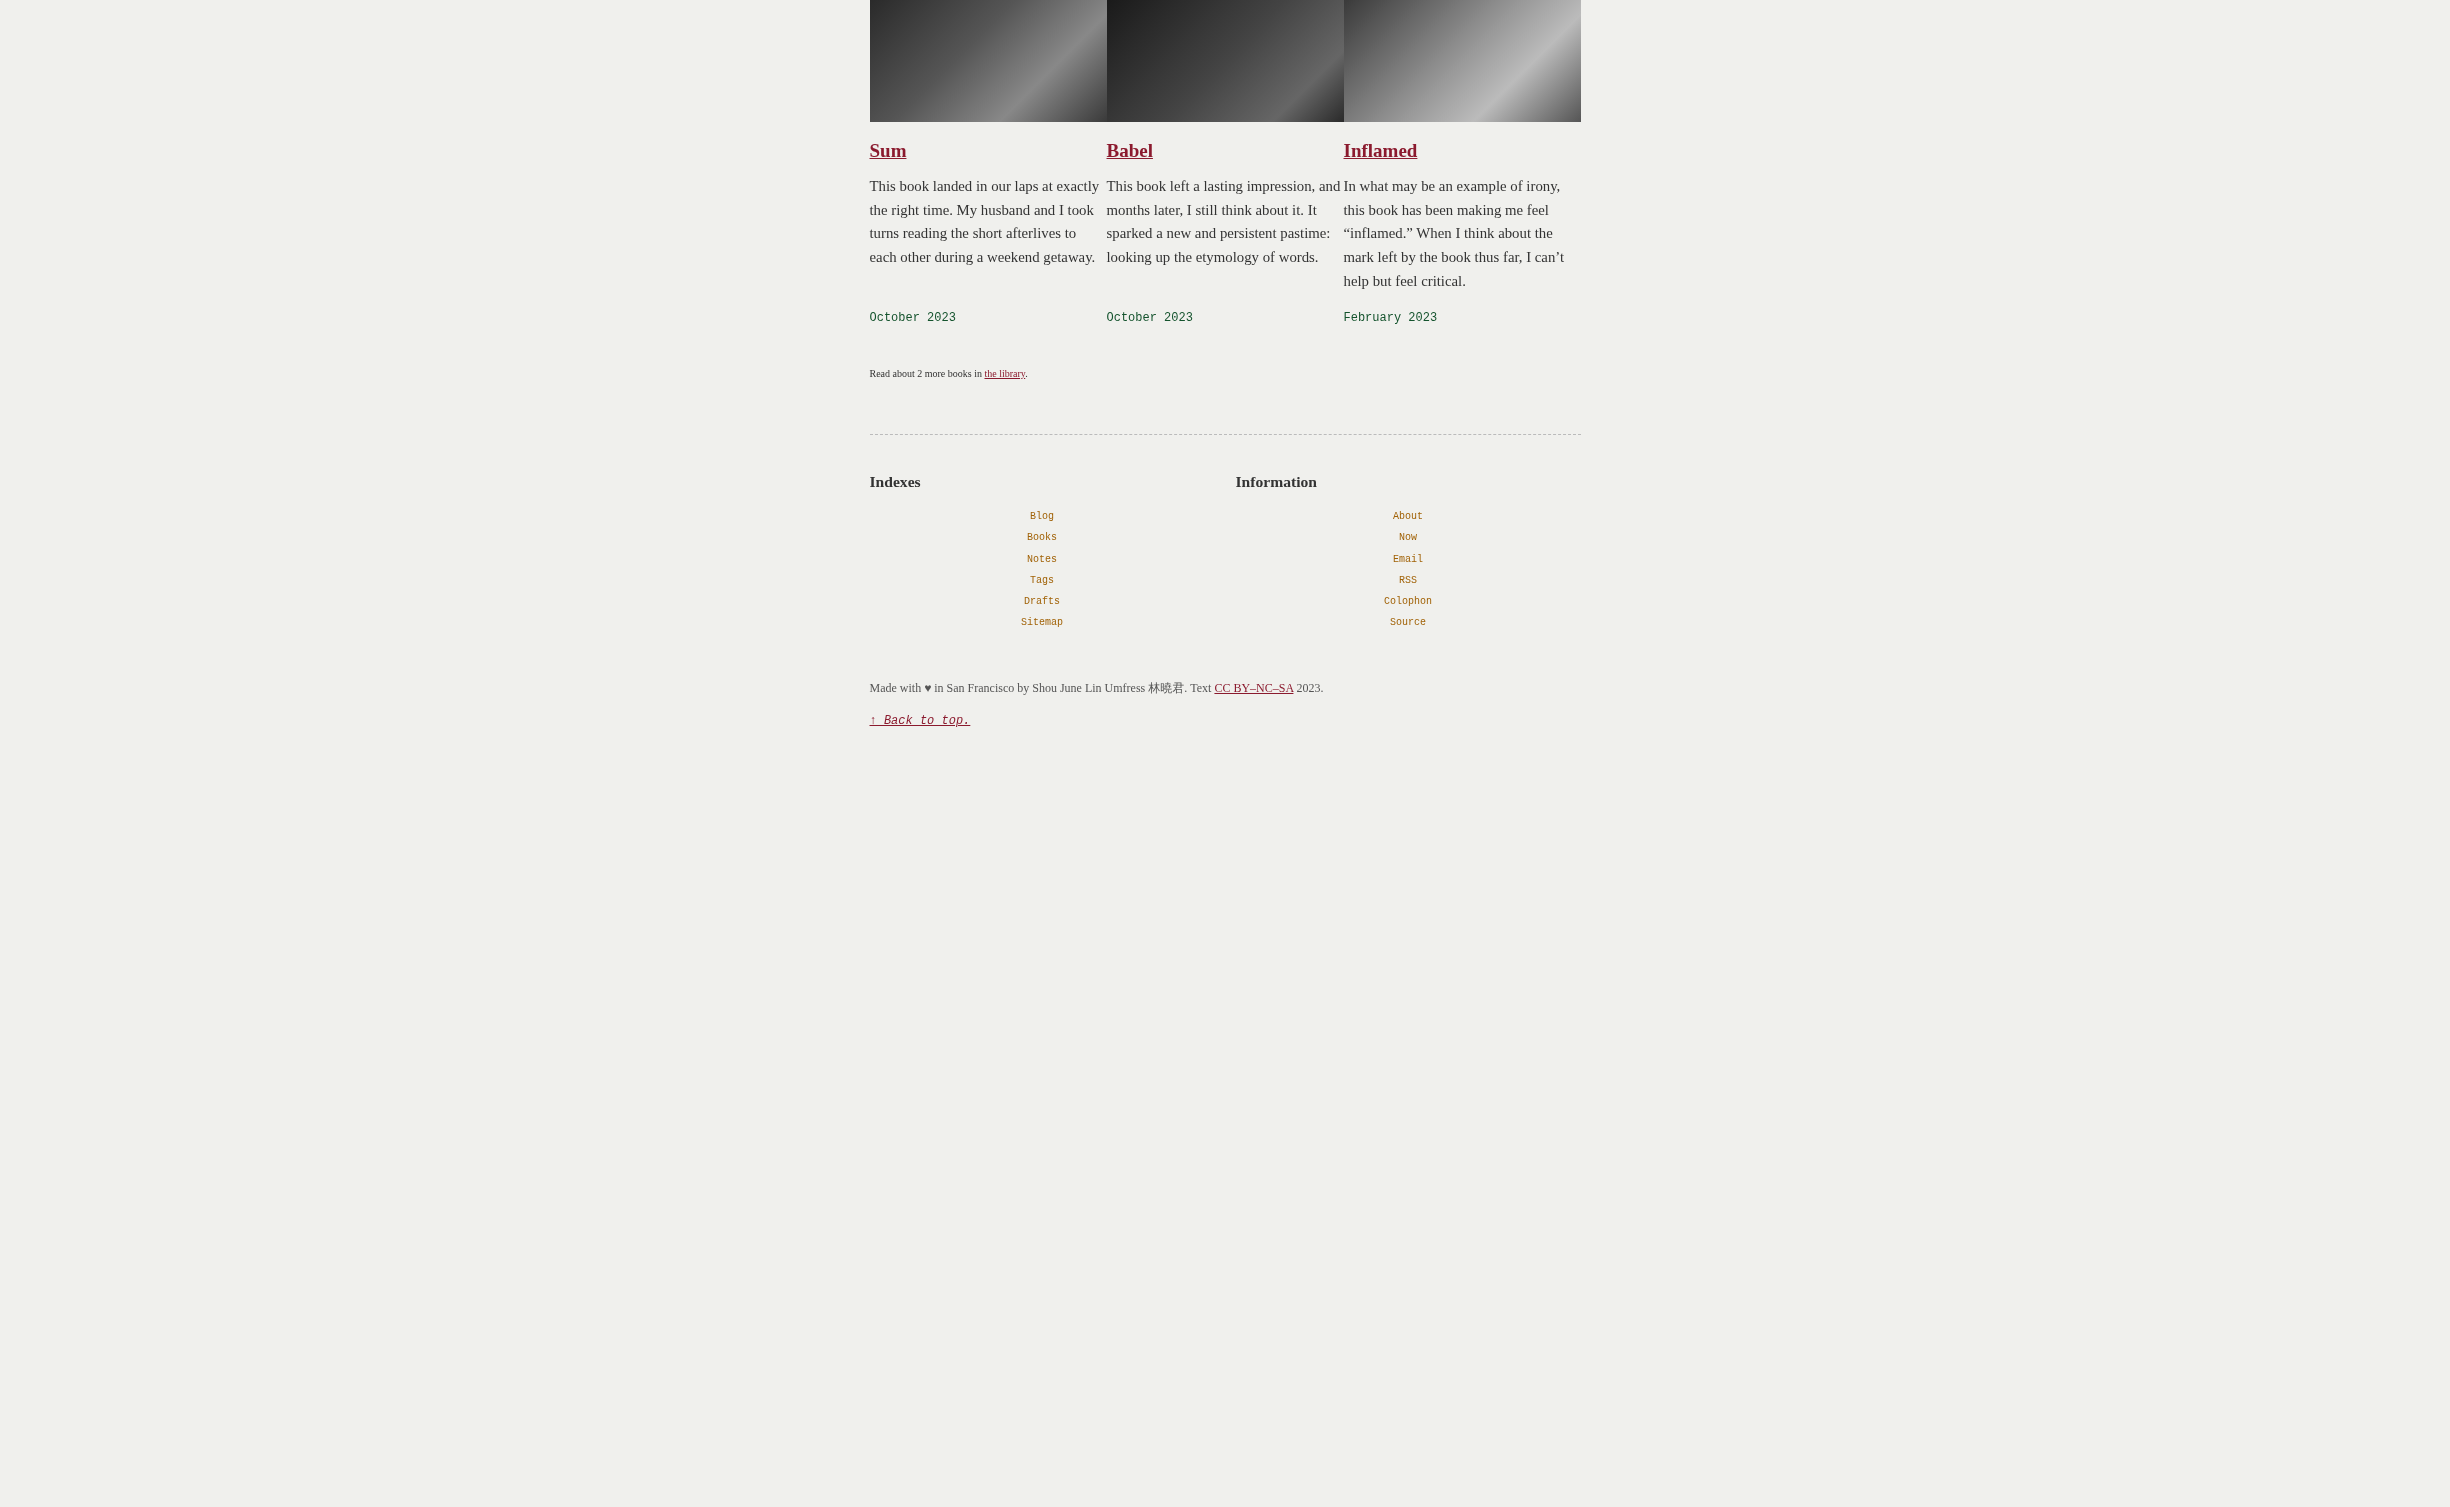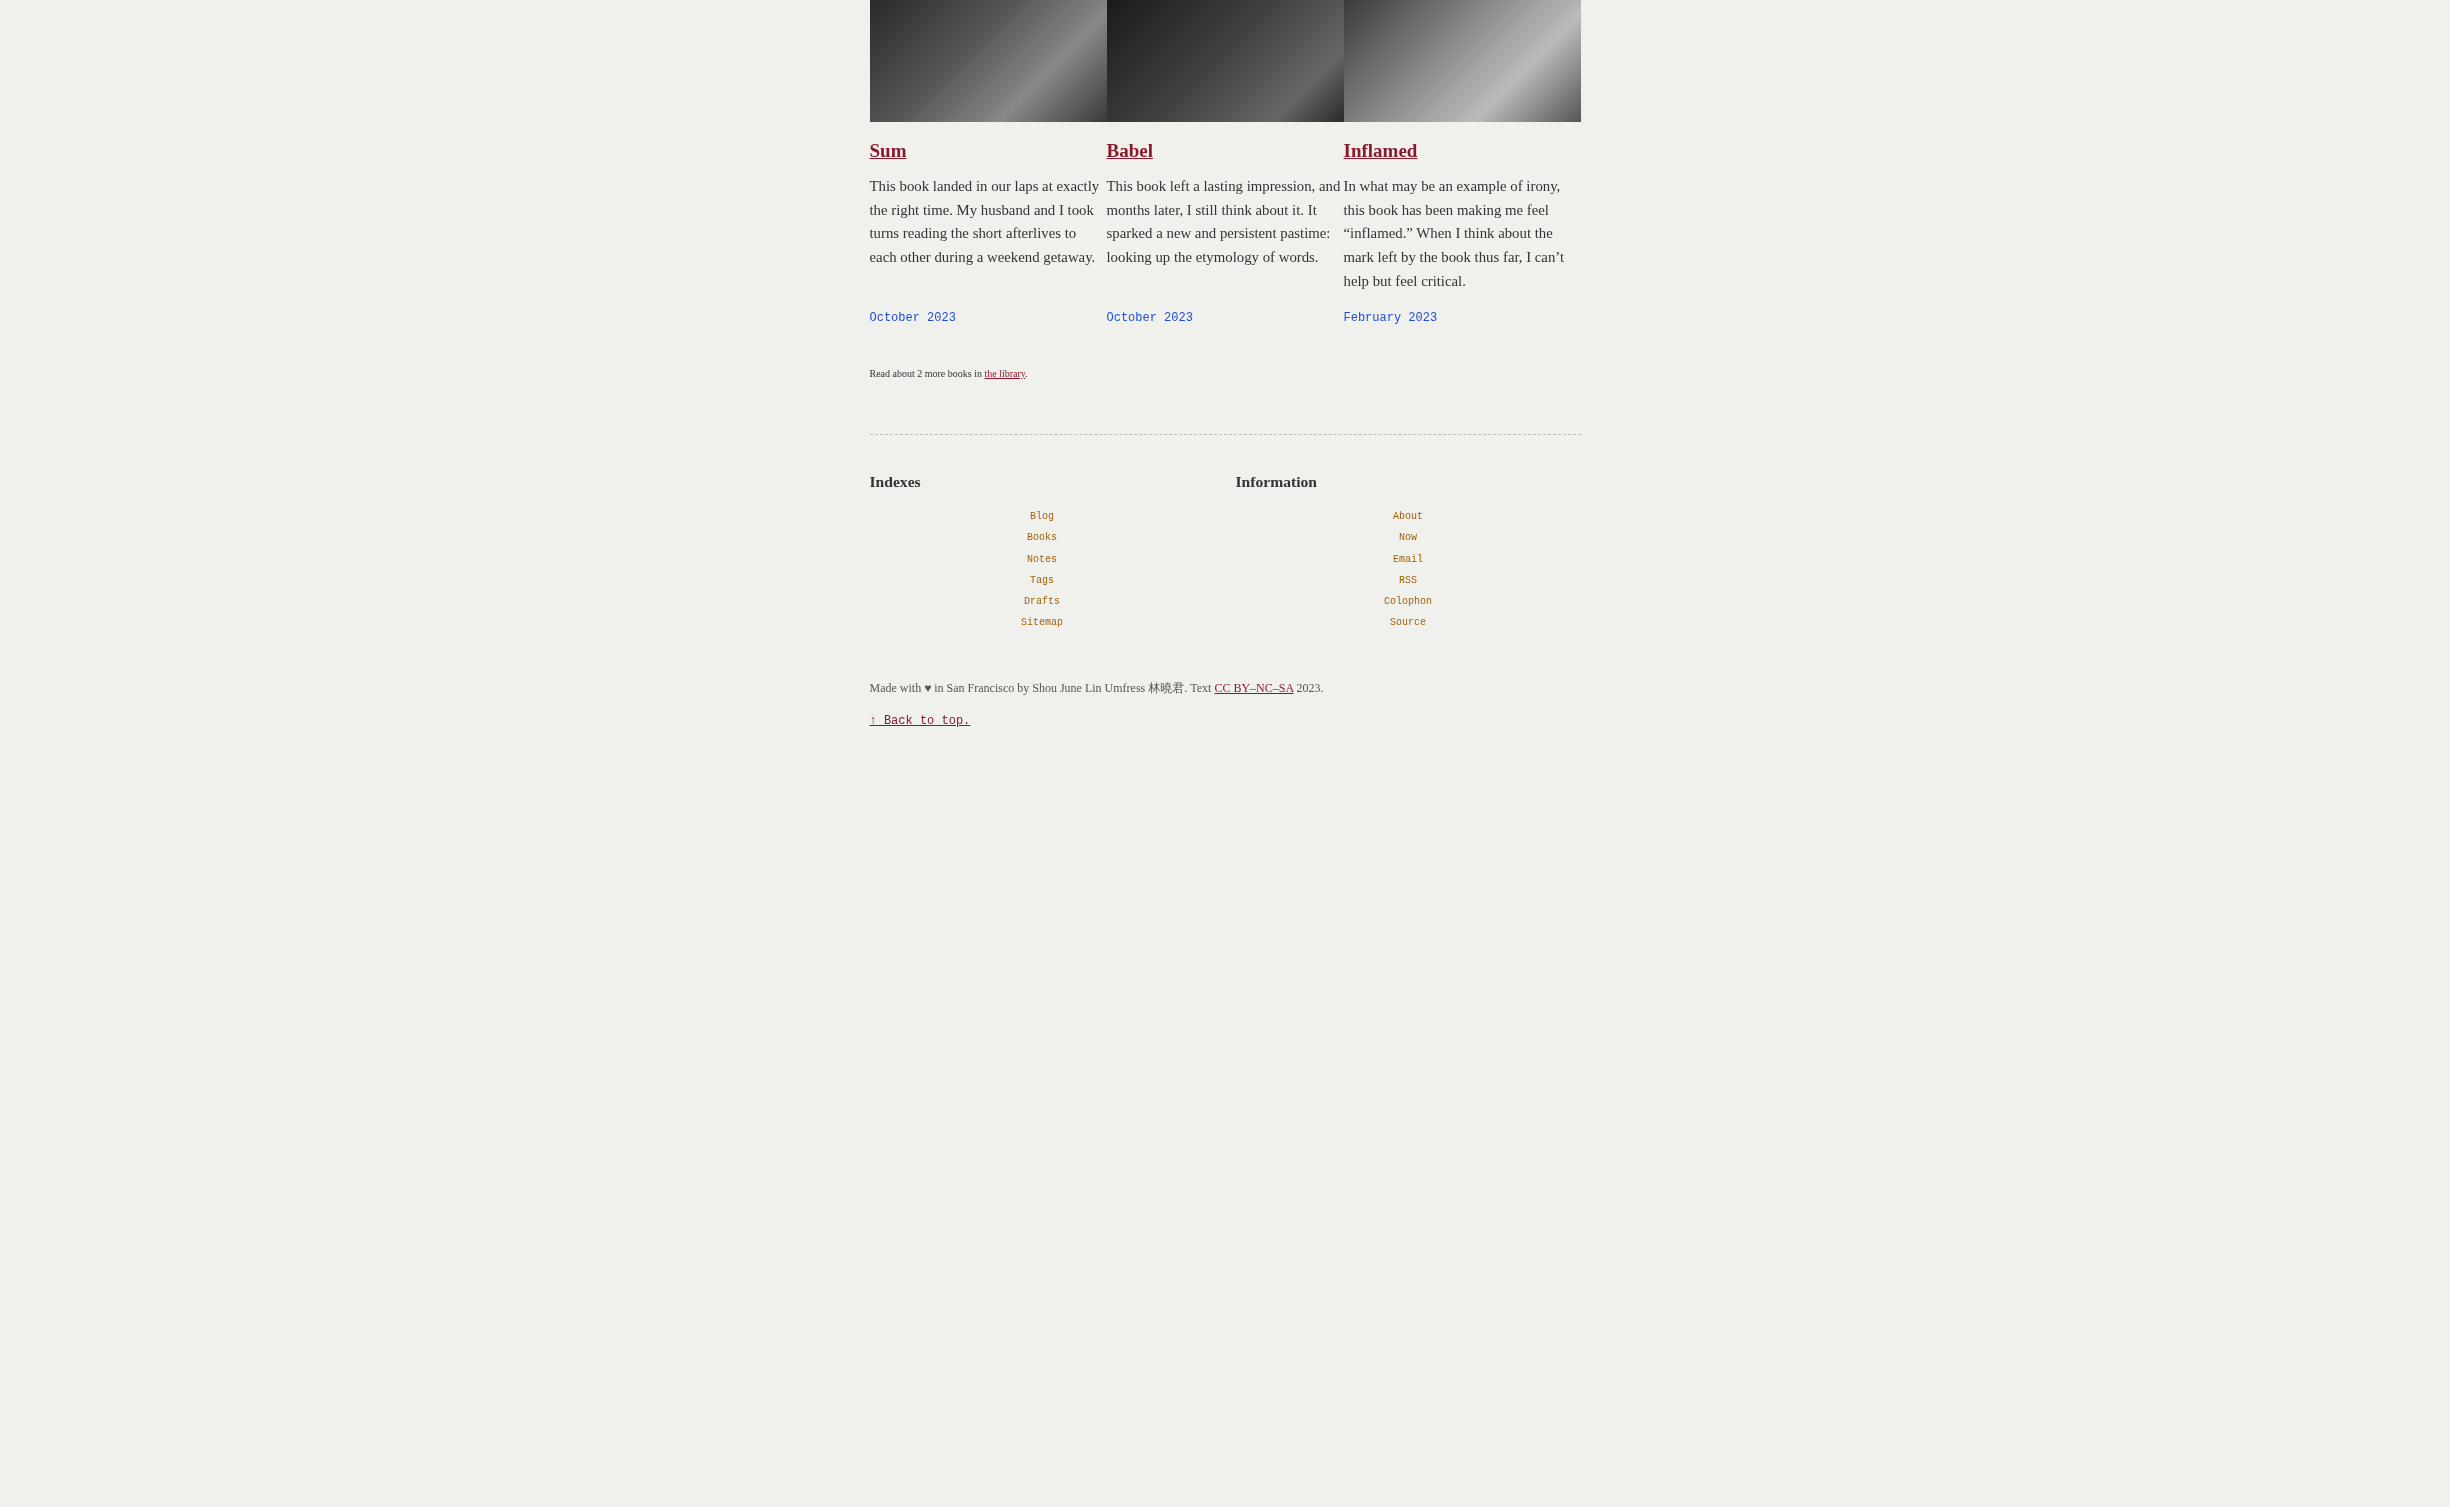--- a/index.html
+++ b/index.html
@@ -68,21 +68,21 @@
       font-size: 14.8px;
       color: #333;
       line-height: 1.6;
       margin-bottom: 8.7px;
       flex-grow: 1;
     }
 
     .book-date {
       font-family: 'Courier New', monospace;
       font-size: 12px;
-      color: #1d4ed8;
+      color: #14532d;
       margin-top: 7px;
     }
 
     .library-text {
       font-size: 10px;
       color: #333;
       margin: 38px 0 52px 0;
     }
 
     .library-link {
@@ -135,20 +135,21 @@
       text-decoration: underline;
       cursor: pointer;
     }
 
     .back-to-top {
       font-family: 'Courier New', monospace;
       font-size: 12px;
       color: #8b1a2e;
       text-decoration: underline;
       cursor: pointer;
+      font-style: italic;
     }
   </style>
 </head>
 <body>
 
 <div class="page-wrapper">
 
   <div class="books-grid">
       <div class="book-card">
       <div class="book-image">

